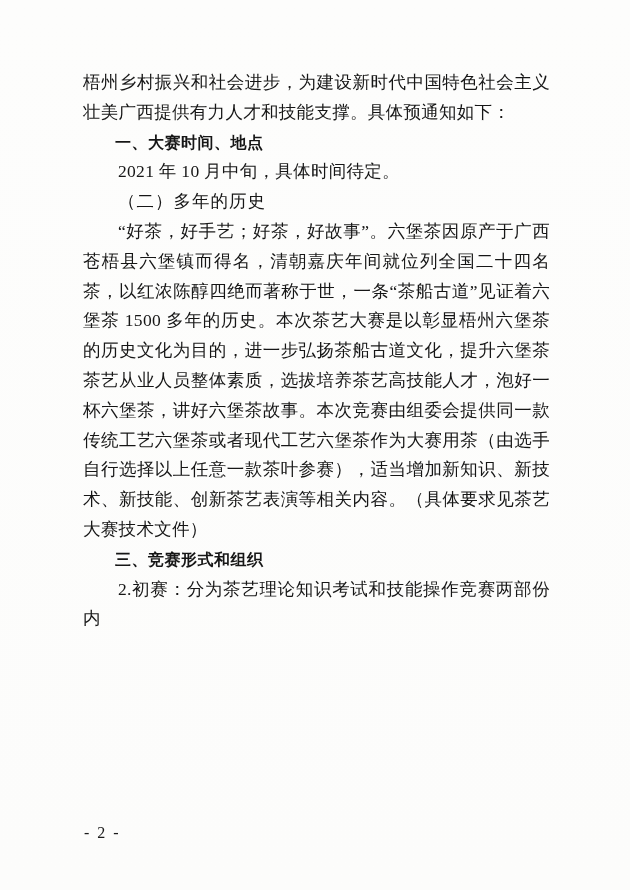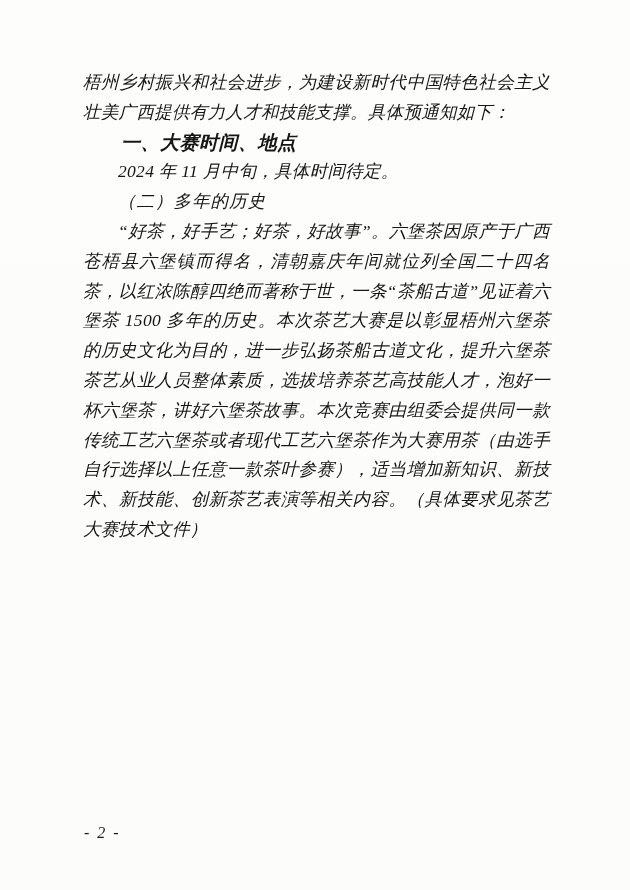--- a/index.html
+++ b/index.html
@@ -1,15 +1,15 @@
 <!DOCTYPE html>
 <html><head>
 <meta charset="utf-8">
 <style>
-  * { margin: 0; padding: 0; box-sizing: border-box; font-style: italic; }
+  * { margin: 0; padding: 0; box-sizing: border-box; }
 
   html, body {
     width: 630px;
     height: 890px;
     background: #ffffff;
     overflow: hidden;
   }
 
   .page {
     position: relative;
@@ -41,21 +41,21 @@
 
   
   .para.no-indent {
     text-indent: 0;
   }
 
   
   .h1 {
     font-family: "Liberation Sans", "DejaVu Sans", sans-serif;
     font-weight: 700;
-    font-size: 19px;
+    font-size: 16px;
     text-indent: 2em;
     letter-spacing: 0.5px;
   }
 
   
   .h2 {
     text-indent: 2em;
     font-weight: 500;
     letter-spacing: 1px;
   }
@@ -71,20 +71,22 @@
   }
 </style>
 </head>
 <body>
 
 <div class="page">
 
   <div class="doc">
     <p class="para no-indent">梧州乡村振兴和社会进步，为建设新时代中国特色社会主义壮美广西提供有力人才和技能支撑。具体预通知如下：</p>
     <p class="h1">一、大赛时间、地点</p>
-    <p class="para">2024 年 11 月中旬，具体时间待定。</p>
+    <p class="para">2021 年 10 月中旬，具体时间待定。</p>
     <p class="h2">（二）多年的历史</p>
     <p class="para">“好茶，好手艺；好茶，好故事”。六堡茶因原产于广西苍梧县六堡镇而得名，清朝嘉庆年间就位列全国二十四名茶，以红浓陈醇四绝而著称于世，一条“茶船古道”见证着六堡茶 1500 多年的历史。本次茶艺大赛是以彰显梧州六堡茶的历史文化为目的，进一步弘扬茶船古道文化，提升六堡茶茶艺从业人员整体素质，选拔培养茶艺高技能人才，泡好一杯六堡茶，讲好六堡茶故事。本次竞赛由组委会提供同一款传统工艺六堡茶或者现代工艺六堡茶作为大赛用茶（由选手自行选择以上任意一款茶叶参赛），适当增加新知识、新技术、新技能、创新茶艺表演等相关内容。（具体要求见茶艺大赛技术文件）</p>
+    <p class="h1">三、竞赛形式和组织</p>
+    <p class="para">2.初赛：分为茶艺理论知识考试和技能操作竞赛两部份内</p>
   </div>
 
   <div class="page-number">- 2 -</div>
 
 </div>
 
 </body></html>

